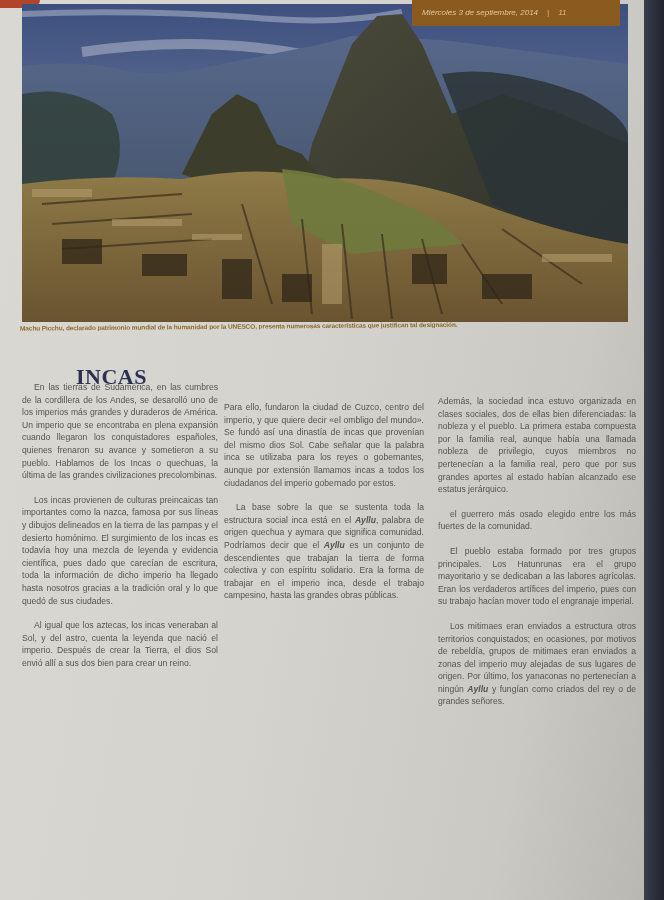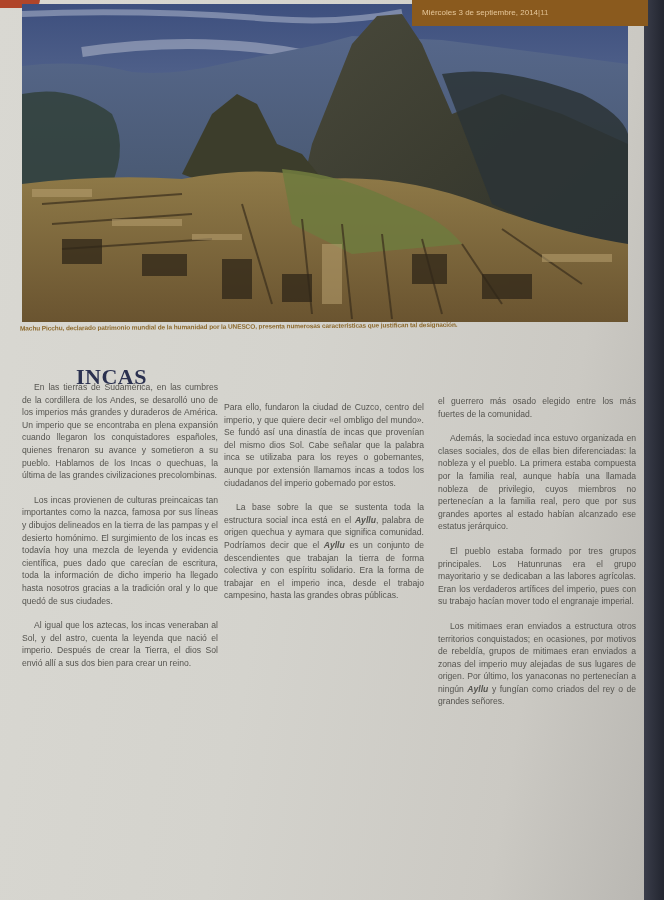--- a/index.html
+++ b/index.html
@@ -15,24 +15,24 @@
       position: absolute; right: 0; top: 0; width: 20px; height: 900px;
       background: linear-gradient(90deg, #3a3d4a 0%, #22252f 100%);
     }
     .corner-red {
       position: absolute; left: 0; top: 0; width: 40px; height: 8px;
       background: #b0452a; border-bottom-right-radius: 20px;
     }
 
     
     .header-band {
-      position: absolute; left: 412px; top: 0; width: 252px; height: 26px;
+      position: absolute; left: 412px; top: 0; width: 208px; height: 26px;
       background: #8a5a1e; color: #e6c79a;
       font-size: 8px; line-height: 26px; padding-left: 10px;
-      display: flex; gap: 0; z-index: 3;
+      display: flex; gap: 9px; z-index: 3; font-style: italic;
     }
     .header-band .sep, .header-band .pg { opacity: .85; }
 
     
     .photo {
       position: absolute; left: 22px; top: 4px; width: 606px; height: 318px;
       overflow: hidden;
     }
     .photo svg { width: 100%; height: 100%; display: block; }
 
@@ -150,20 +150,20 @@
     <p>Los incas provienen de culturas preincaicas tan importantes como la nazca, famosa por sus líneas y dibujos delineados en la tierra de las pampas y el desierto homónimo. El surgimiento de los incas es todavía hoy una mezcla de leyenda y evidencia científica, pues dado que carecían de escritura, toda la información de dicho imperio ha llegado hasta nosotros gracias a la tradición oral y lo que quedó de sus ciudades.</p>
     <p>Al igual que los aztecas, los incas veneraban al Sol, y del astro, cuenta la leyenda que nació el imperio. Después de crear la Tierra, el dios Sol envió allí a sus dos bien para crear un reino.</p>
   </div>
 
   <div class="col col2 blur-layer">
     <p style="text-indent:0">Para ello, fundaron la ciudad de Cuzco, centro del imperio, y que quiere decir «el ombligo del mundo». Se fundó así una dinastía de incas que provenían del mismo dios Sol. Cabe señalar que la palabra inca se utilizaba para los reyes o gobernantes, aunque por extensión llamamos incas a todos los ciudadanos del imperio gobernado por estos.</p>
     <p><span>La base sobre la que se sustenta toda la estructura social inca está en el </span><i>Ayllu</i><span>, palabra de origen quechua y aymara que significa comunidad. Podríamos decir que el </span><i>Ayllu</i><span> es un conjunto de descendientes que trabajan la tierra de forma colectiva y con espíritu solidario. Era la forma de trabajar en el imperio inca, desde el trabajo campesino, hasta las grandes obras públicas.</span></p>
   </div>
 
   <div class="col col3 blur-layer">
+    <p>Además, la sociedad inca estuvo organizada en clases sociales, dos de ellas bien diferenciadas: la nobleza y el pueblo. La primera estaba compuesta por la familia real, aunque había una llamada nobleza de privilegio, cuyos miembros no pertenecían a la familia real, pero que por sus grandes aportes al estado habían alcanzado ese estatus jerárquico.</p>
     <p>el guerrero más osado elegido entre los más fuertes de la comunidad.</p>
-    <p>Además, la sociedad inca estuvo organizada en clases sociales, dos de ellas bien diferenciadas: la nobleza y el pueblo. La primera estaba compuesta por la familia real, aunque había una llamada nobleza de privilegio, cuyos miembros no pertenecían a la familia real, pero que por sus grandes aportes al estado habían alcanzado ese estatus jerárquico.</p>
     <p>El pueblo estaba formado por tres grupos principales. Los Hatunrunas era el grupo mayoritario y se dedicaban a las labores agrícolas. Eran los verdaderos artífices del imperio, pues con su trabajo hacían mover todo el engranaje imperial.</p>
     <p><span>Los mitimaes eran enviados a estructura otros territorios conquistados; en ocasiones, por motivos de rebeldía, grupos de mitimaes eran enviados a zonas del imperio muy alejadas de sus lugares de origen. Por último, los yanaconas no pertenecían a ningún </span><i>Ayllu</i><span> y fungían como criados del rey o de grandes señores.</span></p>
   </div>
 </div>
 
 <div class="right-edge"></div>
 
 </body></html>

